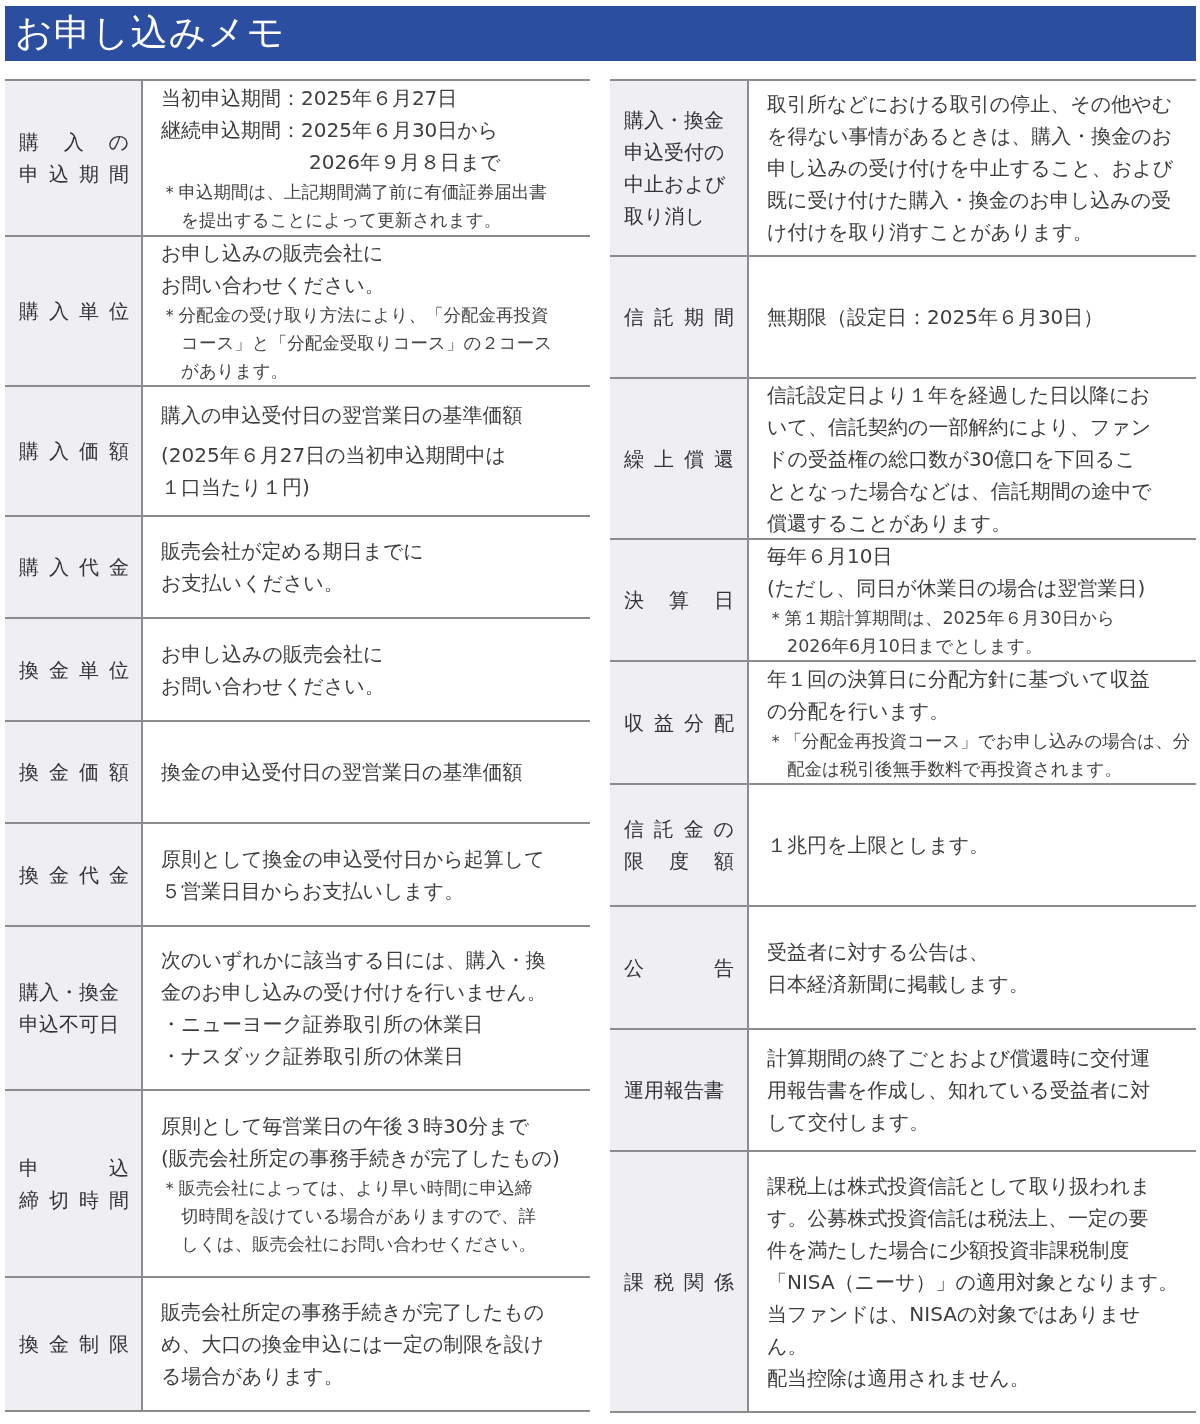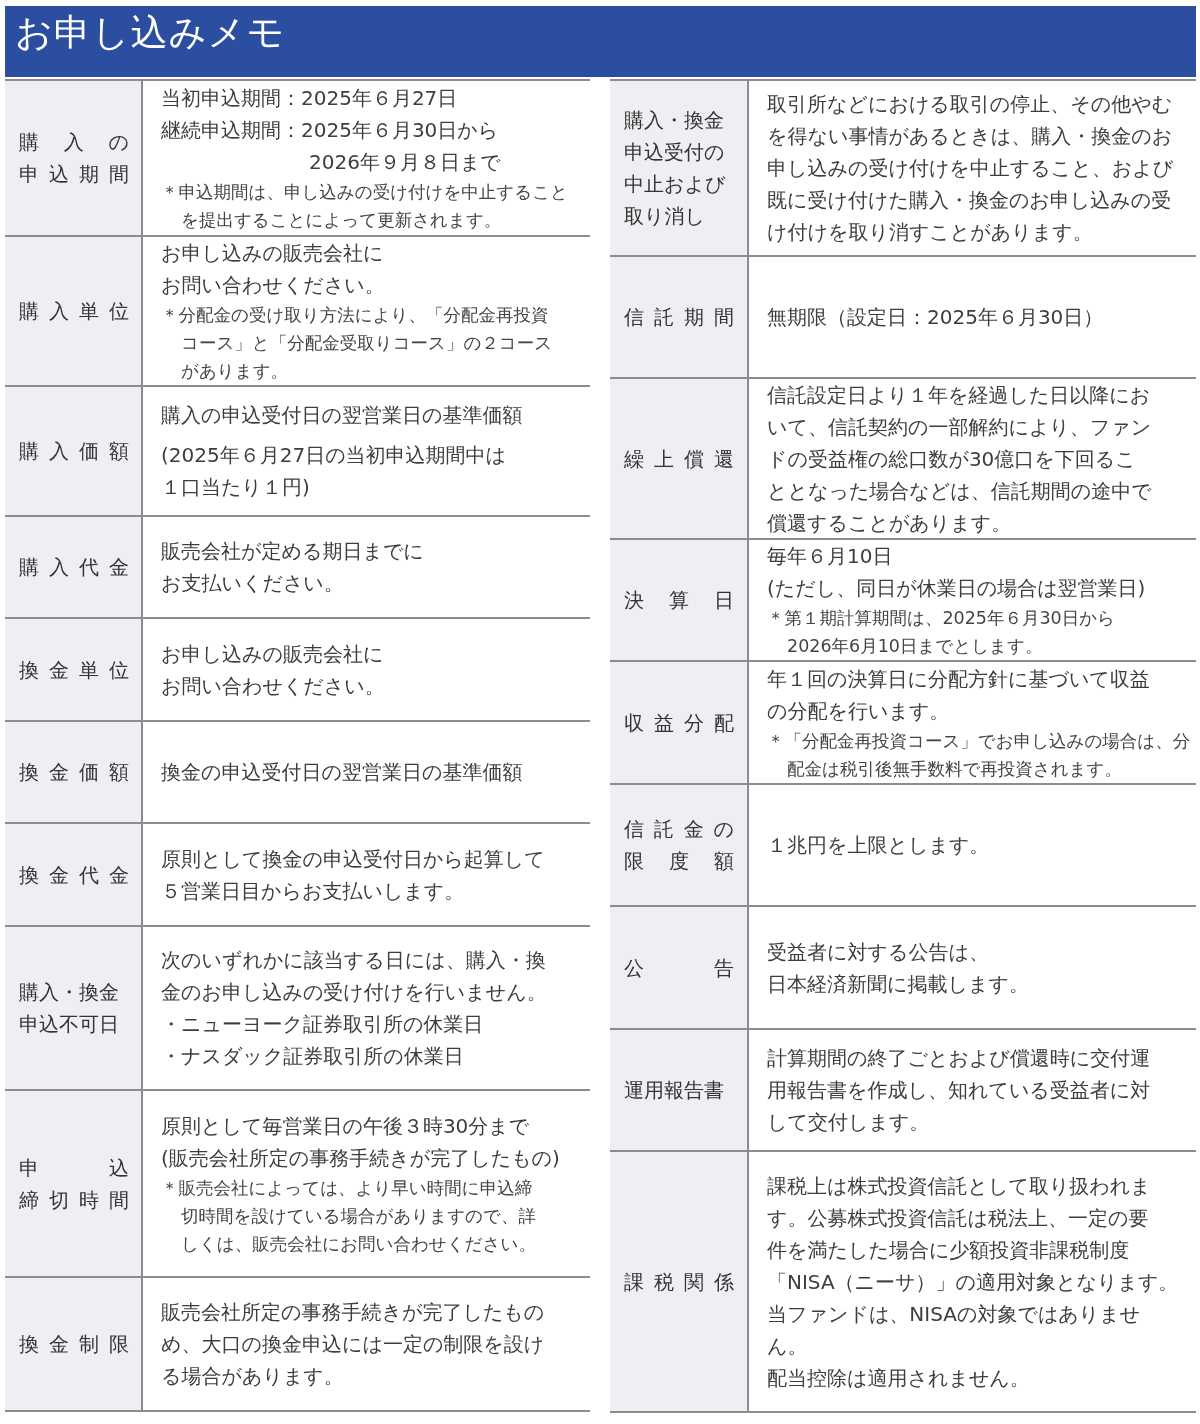--- a/index.html
+++ b/index.html
@@ -1,18 +1,18 @@
 <!DOCTYPE html>
 <html><head>
 <meta charset="utf-8">
 <style>
   html, body { margin: 0; padding: 0; background: #ffffff; }
   body { width: 1200px; height: 1424px; position: relative; overflow: hidden;
          font-family: "DejaVu Sans", "Liberation Sans", sans-serif; color: #3a3a3a; }
-  .header-bar { position: absolute; left: 5px; top: 6px; width: 1191px; height: 71px;
+  .header-bar { position: absolute; left: 5px; top: 6px; width: 1191px; height: 55px;
                 background: #2b4ea0; box-sizing: border-box; }
   .header-title { position: absolute; left: 10px; top: 4px; font-size: 37px; color: #ffffff;
                   letter-spacing: 1px; line-height: 46px; }
   .table { position: absolute; top: 79px; border-top: 2px solid #8c8c8c; }
   .table.left { left: 5px; width: 585px; }
   .table.right { left: 610px; width: 586px; }
   .row { display: flex; border-bottom: 2px solid #8c8c8c; box-sizing: border-box; }
   .label { flex: 0 0 auto; background: #efeff3; border-right: 2px solid #8c8c8c;
            display: flex; align-items: center; box-sizing: border-box;
            font-size: 20px; font-weight: normal; color: #333333; line-height: 32px; }
@@ -50,21 +50,21 @@
             <span>込</span>
             <span>期</span>
             <span>間</span>
           </div>
         </div>
       </div>
       <div class="content">
         <div class="line">当初申込期間：2025年６月27日</div>
         <div class="line">継続申込期間：2025年６月30日から</div>
         <div class="line indent-date">2026年９月８日まで</div>
-        <div class="note">＊申込期間は、申し込みの受け付けを中止すること</div>
+        <div class="note">＊申込期間は、上記期間満了前に有価証券届出書</div>
         <div class="note note-cont">を提出することによって更新されます。</div>
       </div>
     </div>
   <div class="row" style="height:150px">
       <div class="label">
         <div class="label-inner">
           <div class="label-line">
             <span>購</span>
             <span>入</span>
             <span>単</span>

